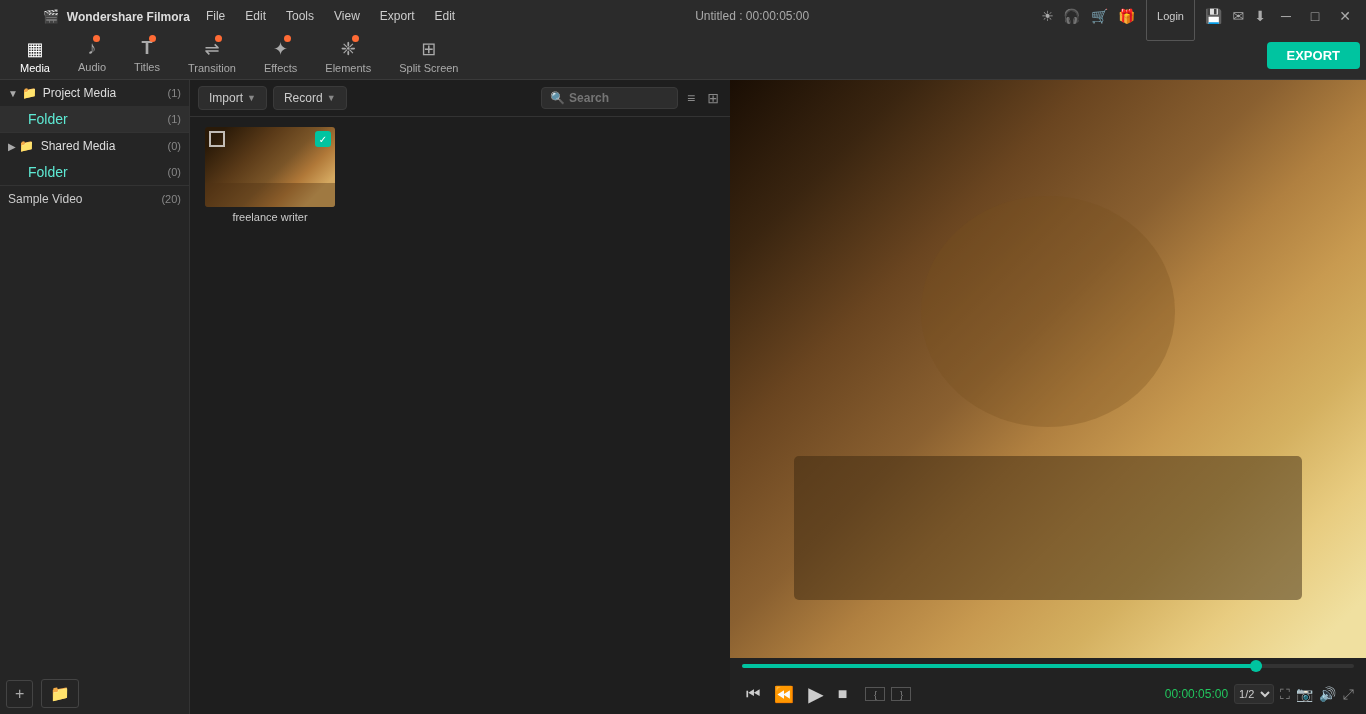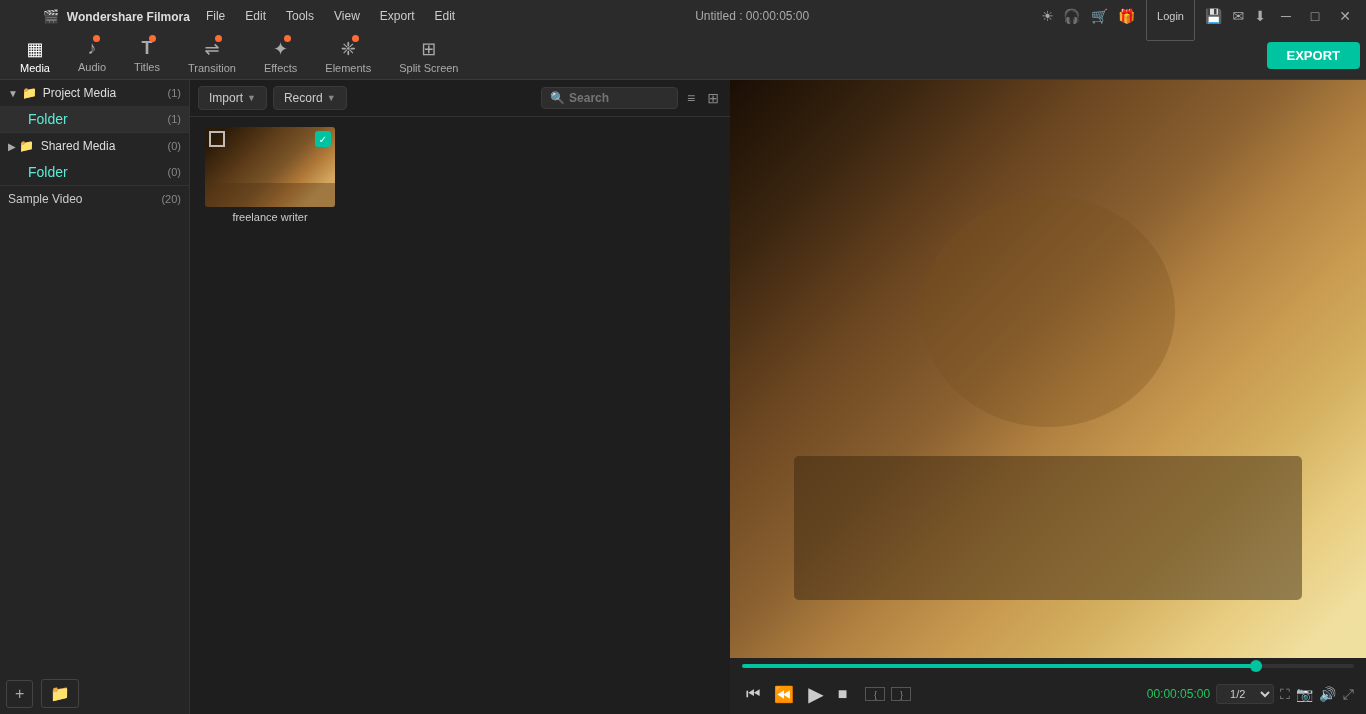--- a/index.html
+++ b/index.html
@@ -71,21 +71,21 @@
     .preview-placeholder { width: 100%; height: 100%; background: linear-gradient(135deg, #2a1a08 0%, #4a3020 20%, #6b4a25 40%, #8b6535 55%, #c4a55a 70%, #d4b870 80%, #e8d090 90%, #f0e8c0 100%); position: relative; }
 
     #playback-bar { padding: 6px 12px; background: #222; }
     #progress-track { height: 4px; background: #333; border-radius: 2px; position: relative; cursor: pointer; }
     #progress-fill { height: 100%; background: #00c4a0; border-radius: 2px; width: 85%; }
     #progress-thumb { position: absolute; right: 15%; top: -4px; width: 12px; height: 12px; background: #00c4a0; border-radius: 50%; }
 
     #playback-controls { display: flex; align-items: center; padding: 4px 12px; background: #222; gap: 6px; }
     .ctrl-btn { background: none; border: none; color: #ccc; font-size: 16px; cursor: pointer; padding: 4px; }
     .time-display { margin-left: auto; color: #22c55e; font-size: 12px; }
-    .quality-select { background: #2d2d2d; border: 1px solid #3a3a3a; color: #ccc; padding: 2px 9px; border-radius: 3px; font-size: 11px; cursor: pointer; }
+    .quality-select { background: #2d2d2d; border: 1px solid #3a3a3a; color: #ccc; padding: 2px 0; border-radius: 3px; font-size: 11px; cursor: pointer; }
     .ctrl-icon { color: #888; font-size: 14px; cursor: pointer; }
   </style>
 </head>
 <body>
 
 <div id="titlebar">
   <div id="titlebar-left">
     <span id="titlebar-logo">
       <span>🎬</span>
       <span style="font-size:12px; color:#ddd; margin-left:4px;">Wondershare Filmora</span>

